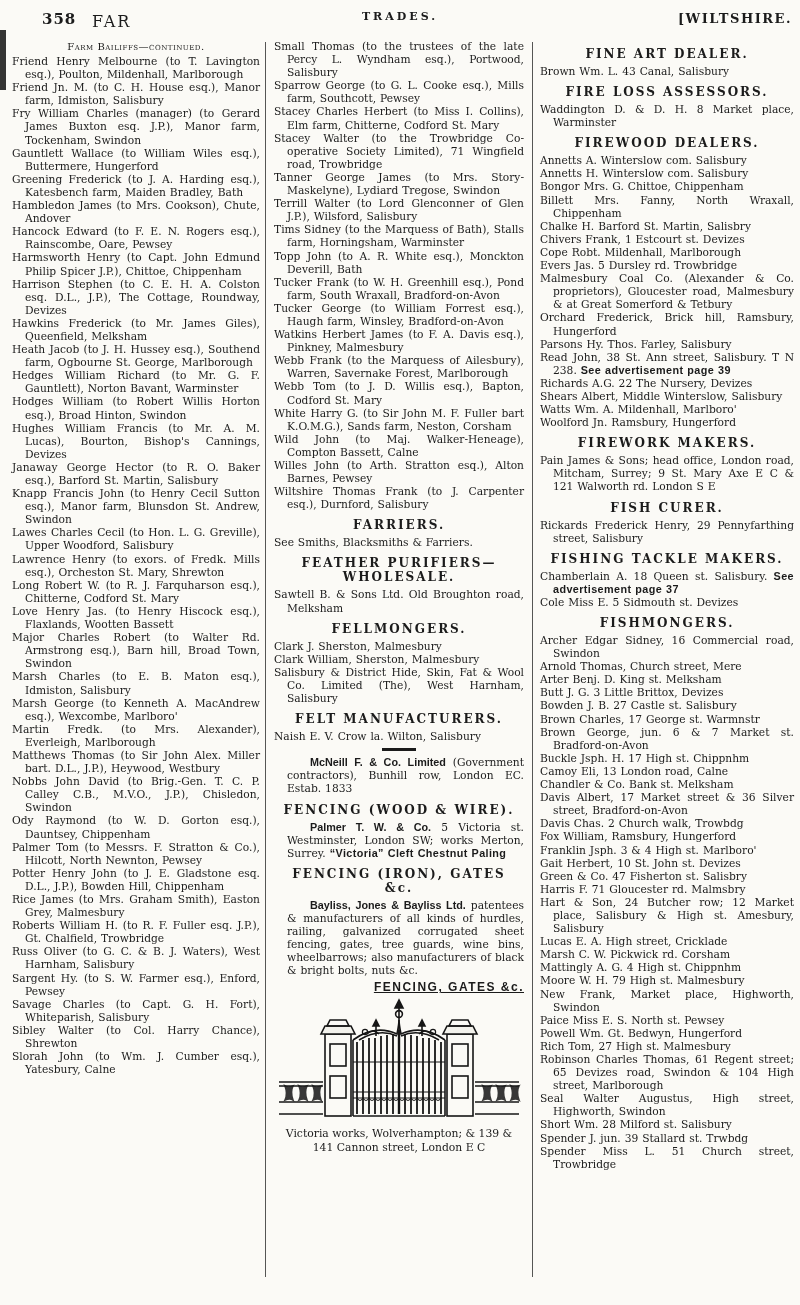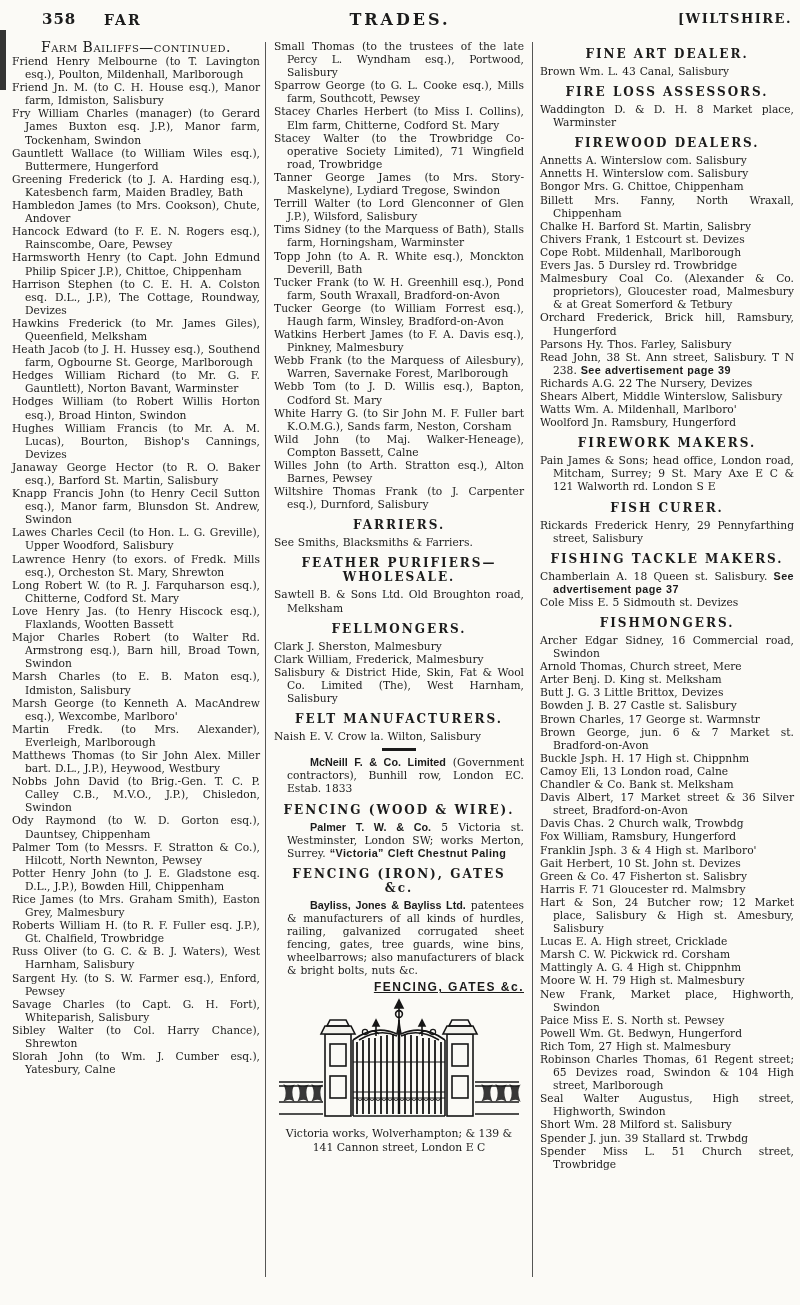--- a/index.html
+++ b/index.html
@@ -8,32 +8,32 @@
     width: 800px; height: 1305px;
     background: #fbfaf6;
     color: #1b1b1b;
     font-family: "DejaVu Serif", serif;
     position: relative;
     overflow: hidden;
   }
   .scan-edge { position: absolute; left: 0; top: 30px; width: 6px; height: 60px; background: #111; opacity: .85; }
   .header { position: absolute; top: 10px; left: 0; width: 800px; height: 24px; padding-left: 44px; }
   .page-num { position: absolute; left: 42px; top: 0; font-size: 15px; font-weight: bold; letter-spacing: 1px; }
-  .section-code { position: absolute; left: 92px; top: 2px; font-size: 14px; font-weight: bold; letter-spacing: 2px; margin-left: 12px; }
-  .page-title { position: absolute; left: 0; width: 800px; text-align: center; top: 0; font-size: 16px; font-weight: bold; letter-spacing: 3px; }
+  .section-code { position: absolute; left: 92px; top: 2px; font-size: 16px; font-weight: normal; letter-spacing: 2px; }
+  .page-title { position: absolute; left: 0; width: 800px; text-align: center; top: 0; font-size: 11px; font-weight: bold; letter-spacing: 3px; }
   .county { position: absolute; right: 8px; top: 1px; font-size: 13px; font-weight: bold; letter-spacing: 1.5px; }
   .col { position: absolute; top: 40px; }
   #col1 { left: 12px;  width: 248px; }
   #col2 { left: 274px; width: 250px; }
   #col3 { left: 540px; width: 254px; }
   .vrule { position: absolute; top: 42px; width: 1px; height: 1235px; background: #2c2c2c; opacity: .8; }
   #rule1 { left: 265px; }
   #rule2 { left: 532px; }
   .subheading {
-    text-align: center; font-size: 14px; line-height: 14px;
+    text-align: center; font-size: 10px; line-height: 14px;
     font-variant: small-caps; letter-spacing: .5px; margin-bottom: 1px;
   }
   .heading {
     text-align: center; font-size: 12px; font-weight: bold;
     letter-spacing: 2px; line-height: 14px; margin: 7px 4px 4px;
   }
   .entries { width: 100%; }
   .entry {
     font-size: 10.7px; line-height: 13.1px; text-align: justify;
     padding-left: 13px; text-indent: -13px;
@@ -134,21 +134,21 @@
     <div class="entries">
       <p class="entry"><span>See Smiths, Blacksmiths &amp; Farriers.</span></p>
     </div>
     <div class="heading">FEATHER PURIFIERS—WHOLESALE.</div>
     <div class="entries">
       <p class="entry"><span>Sawtell B. &amp; Sons Ltd. Old Broughton road, Melksham</span></p>
     </div>
     <div class="heading">FELLMONGERS.</div>
     <div class="entries">
       <p class="entry"><span>Clark J. Sherston, Malmesbury</span></p>
-      <p class="entry"><span>Clark William, Frederick, Malmesbury</span></p>
+      <p class="entry"><span>Clark William, Sherston, Malmesbury</span></p>
       <p class="entry"><span>Salisbury &amp; District Hide, Skin, Fat &amp; Wool Co. Limited (The), West Harnham, Salisbury</span></p>
     </div>
     <div class="heading">FELT MANUFACTURERS.</div>
     <div class="entries">
       <p class="entry"><span>Naish E. V. Crow la. Wilton, Salisbury</span></p>
     </div>
     <div class="rule"></div>
     <div class="entries">
       <p class="entry"><span class="lead">McNeill F. &amp; Co. Limited</span><span> (Government contractors), Bunhill row, London EC. Estab. 1833</span></p>
     </div>

